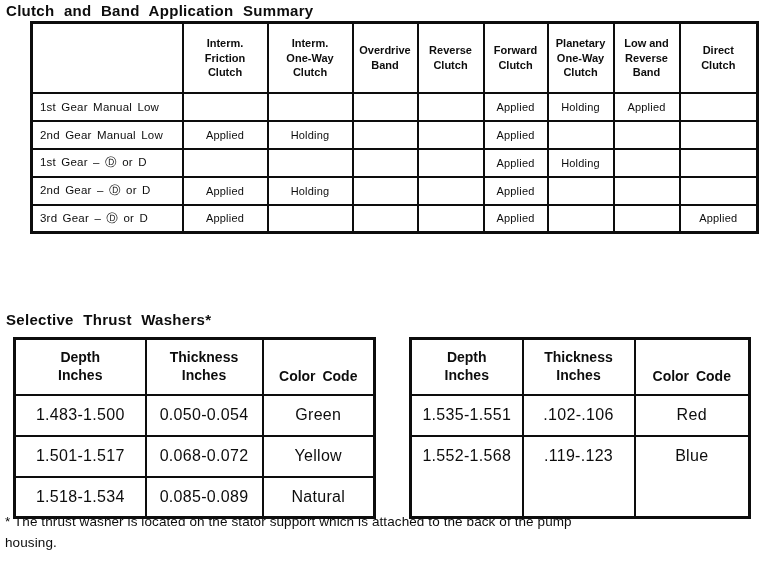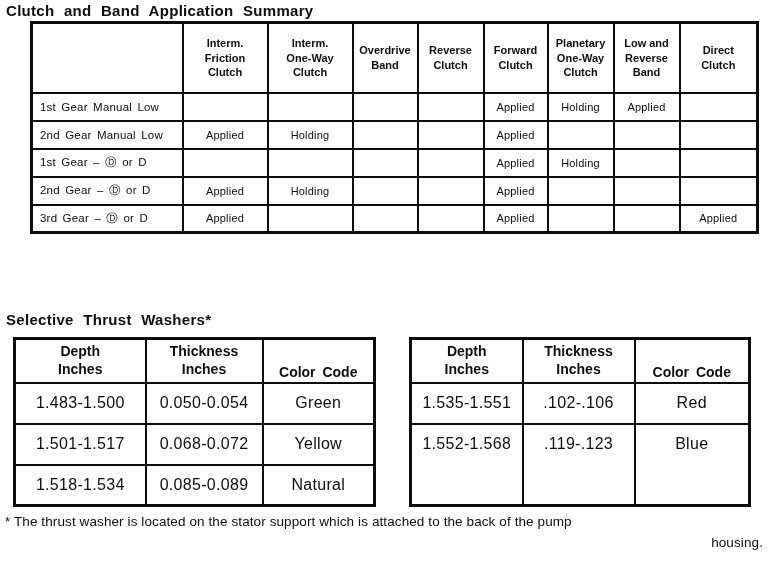--- a/index.html
+++ b/index.html
@@ -29,37 +29,37 @@
     font-size:11px; font-weight:bold; text-align:center; vertical-align:middle;
     white-space:pre-line; line-height:1.3; padding:1px;
   }
   .app td { font-size:11px; text-align:center; vertical-align:middle; padding:1px; letter-spacing:0.2px; }
   .app td.rl { text-align:left; padding-left:7px; font-size:11.5px; word-spacing:2px; white-space:nowrap; }
 
   
   .tw { position:absolute; top:337px; border:3px solid #0d0d0d; }
   .tw-left  { left:13px;  width:360px; }
   .tw-right { left:409px; width:339px; }
-  .tw thead tr { height:44px;margin-left:32px; }
+  .tw thead tr { height:56px;margin-left:32px; }
   .tw th {
     font-size:14px; font-weight:bold; text-align:center; vertical-align:middle;
     white-space:pre-line; line-height:1.25; word-spacing:3px;
   }
-  .tw th.cc { vertical-align:bottom; padding-bottom:0; }
+  .tw th.cc { vertical-align:bottom; padding-bottom:8px; }
   .tw td { font-size:16px; text-align:center; vertical-align:middle; letter-spacing:0.3px; }
   .tw tbody tr { height:41px; }
   .tw-right tr.tall { height:82px; }
   .tw-right tr.tall td { vertical-align:top; padding-top:10px; }
 
   
   .footnote {
     position:absolute; left:5px; top:512px; width:758px;
     font-size:13.5px; line-height:1.55; letter-spacing:0.1px;
   }
-  .footnote .ln2 { margin-left:8px;text-align:right; }
+  .footnote .ln2 { margin-left:0; }
 </style>
 </head>
 <body>
 
 <div class="page">
 
   <div class="doc-title t1">Clutch and Band Application Summary</div>
 
   <table class="app">
     <colgroup>

